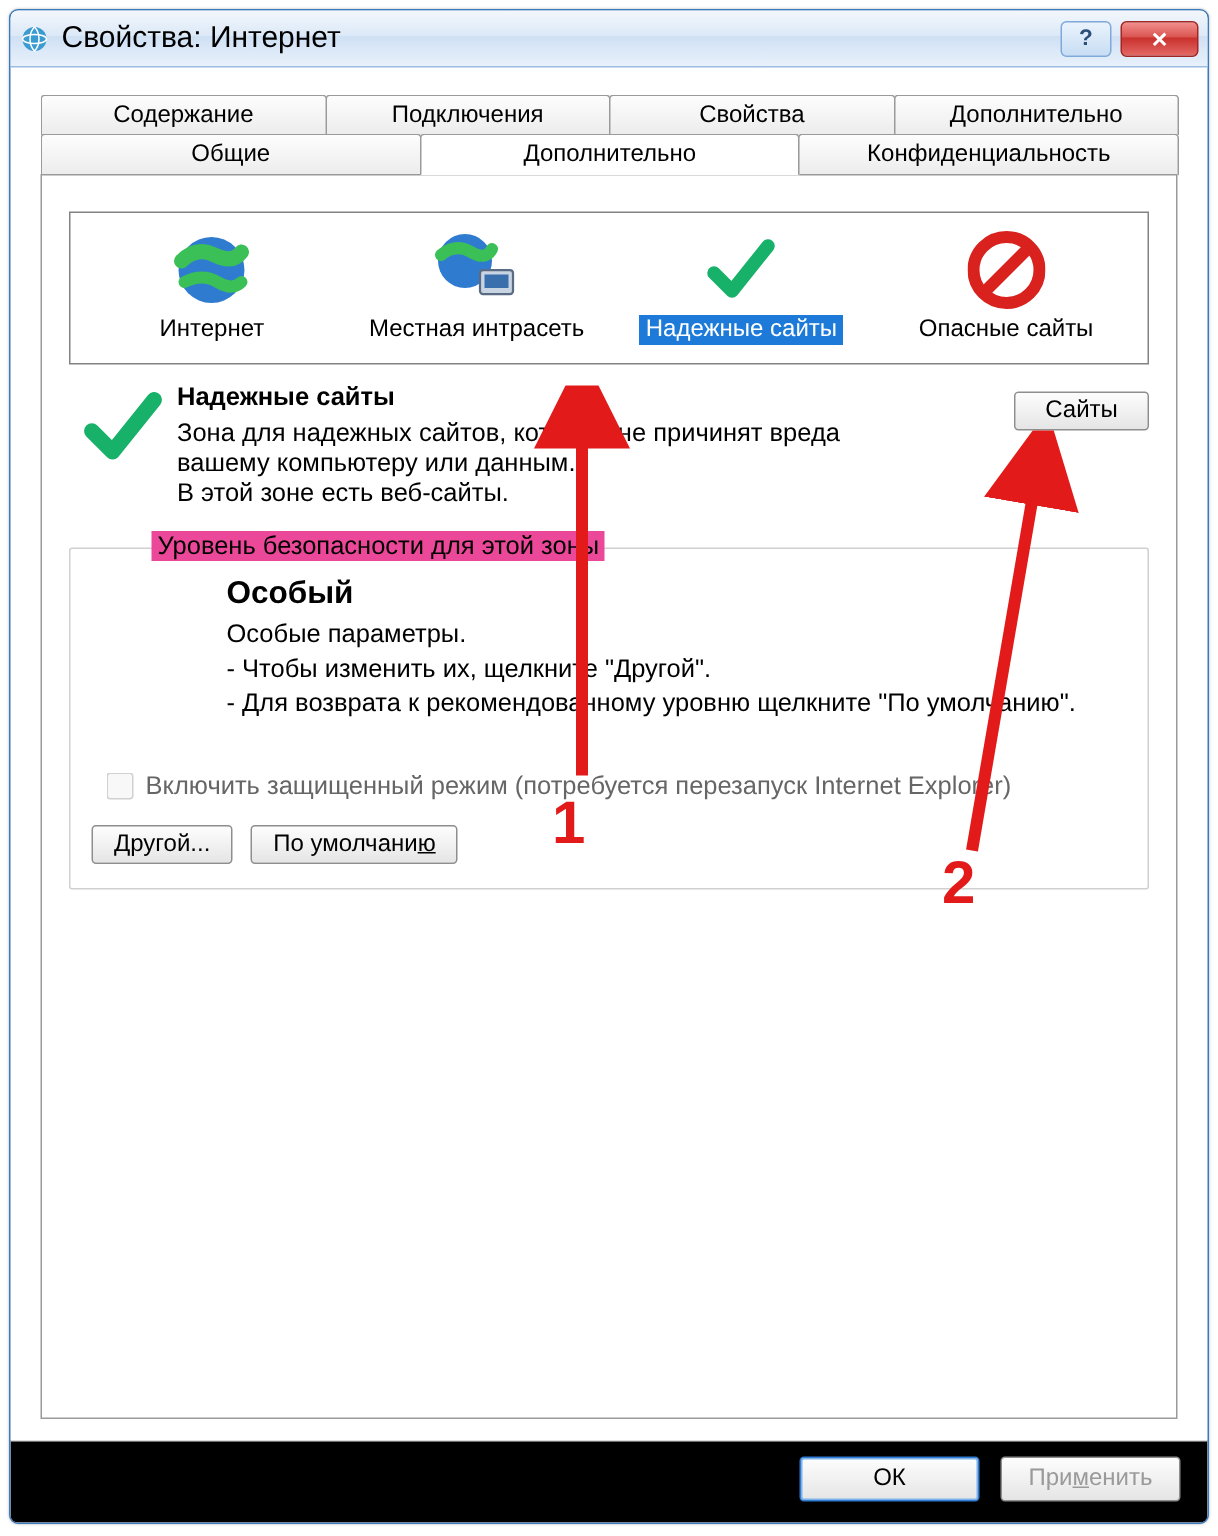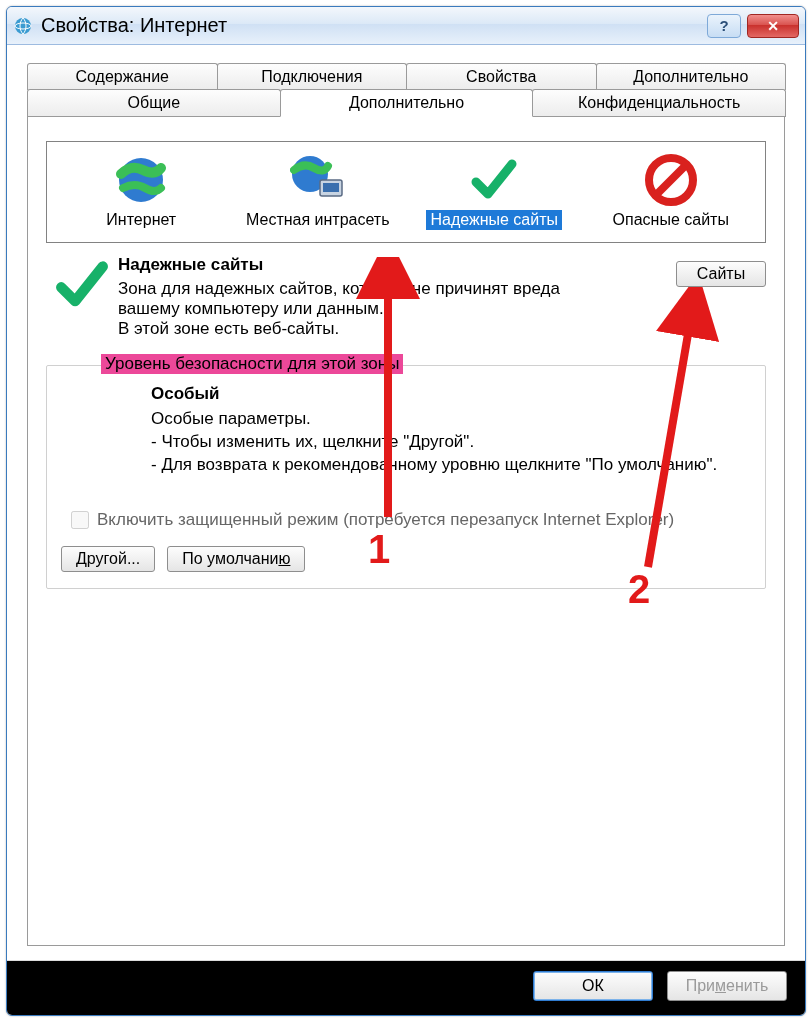--- a/index.html
+++ b/index.html
@@ -29,21 +29,21 @@
   .zone .zlabel { display: inline-block; line-height: 1.25; }
   .desc { display: flex; margin-top: 12px; }
   .desc .dicon { width: 72px; display:flex; align-items:flex-start; justify-content:center; }
   .desc .dtext { flex: 1; font-size: 17px; }
   .desc .dtext .dtitle { font-weight: bold; margin-bottom: 4px; }
   .sitesbtn-wrap { width: 140px; text-align: right; padding-top: 6px; }
   .btn { display:inline-block; background: linear-gradient(to bottom,#fdfdfd,#e5e5e5); border: 1px solid #8e8e8e; border-radius: 3px; padding: 3px 14px; font-size: 16px; cursor: default; min-width: 90px; text-align:center; }
   .group { border: 1px solid #d0d0d0; border-radius: 2px; margin-top: 26px; padding: 18px 14px 16px 14px; position: relative; }
   .group .legend { position: absolute; top: -12px; left: 10px; background: #ec4899; padding: 0 4px; font-size: 17px; margin-left: 44px; }
   .level { margin-left: 90px; }
-  .level .lvltitle { font-weight: bold; font-size: 17px; margin-bottom: 4px; }
+  .level .lvltitle { font-weight: bold; font-size: 21px; margin-bottom: 4px; }
   .level .lvlline { font-size: 17px; line-height: 1.35; }
   .chkrow { margin-top: 32px; display: flex; align-items: flex-start; margin-left: 6px; }
   .chkrow input { width: 18px; height: 18px; margin-right: 8px; margin-top: 2px; }
   .chkrow label { font-size: 17px; line-height: 1.3; color:#666; }
   .btnrow { display: flex; gap: 12px; margin-top: 14px; }
   .fullbtn { text-align:center; margin-top: 22px; }
   .fullbtn .btn { width: 100%; max-width: 560px; padding: 5px 8px; }
   .dlgbtns { display: flex; justify-content: flex-end; gap: 14px; padding: 10px 18px 14px 0; background: #000000; border-top: 1px solid #dcdcdc; }
   .dlgbtns .btn { min-width: 120px; padding: 5px 12px; }
   .btn.primary { border-color: #2f7bd0; box-shadow: 0 0 0 1px #7db3ea inset; }

